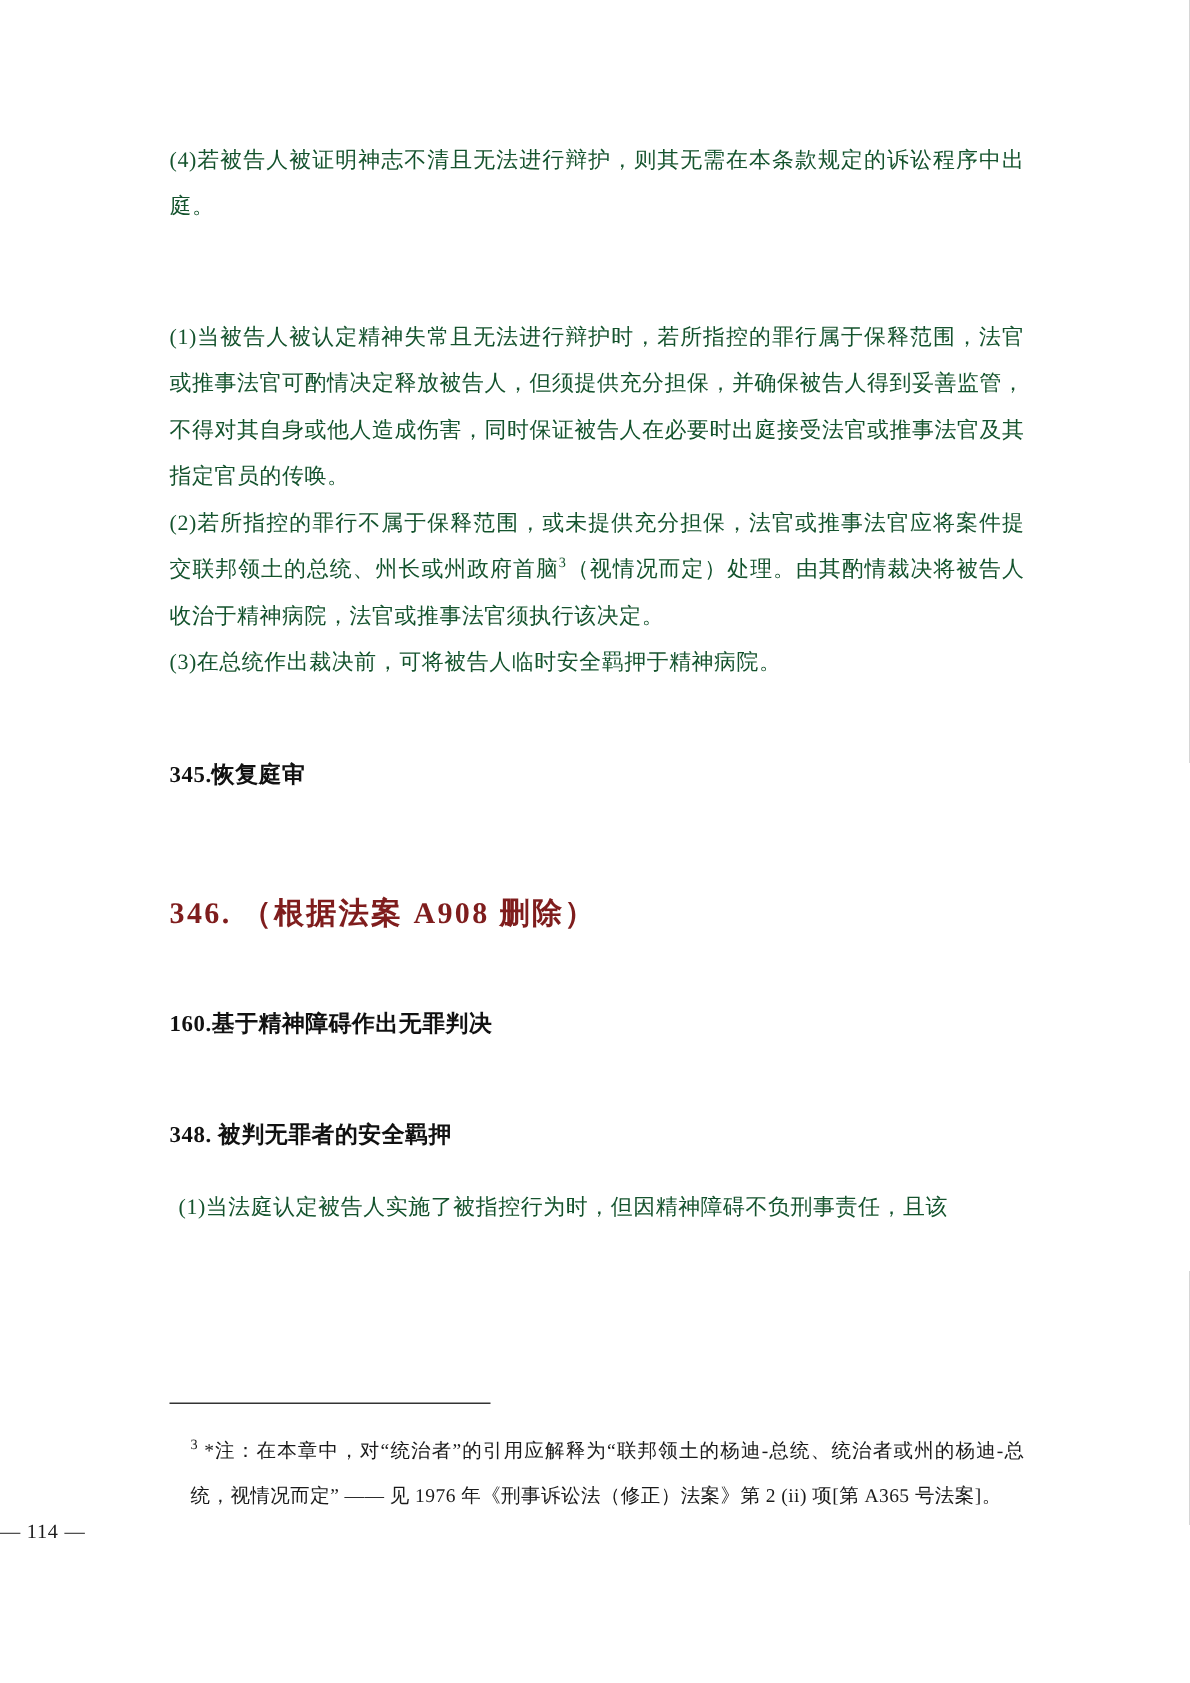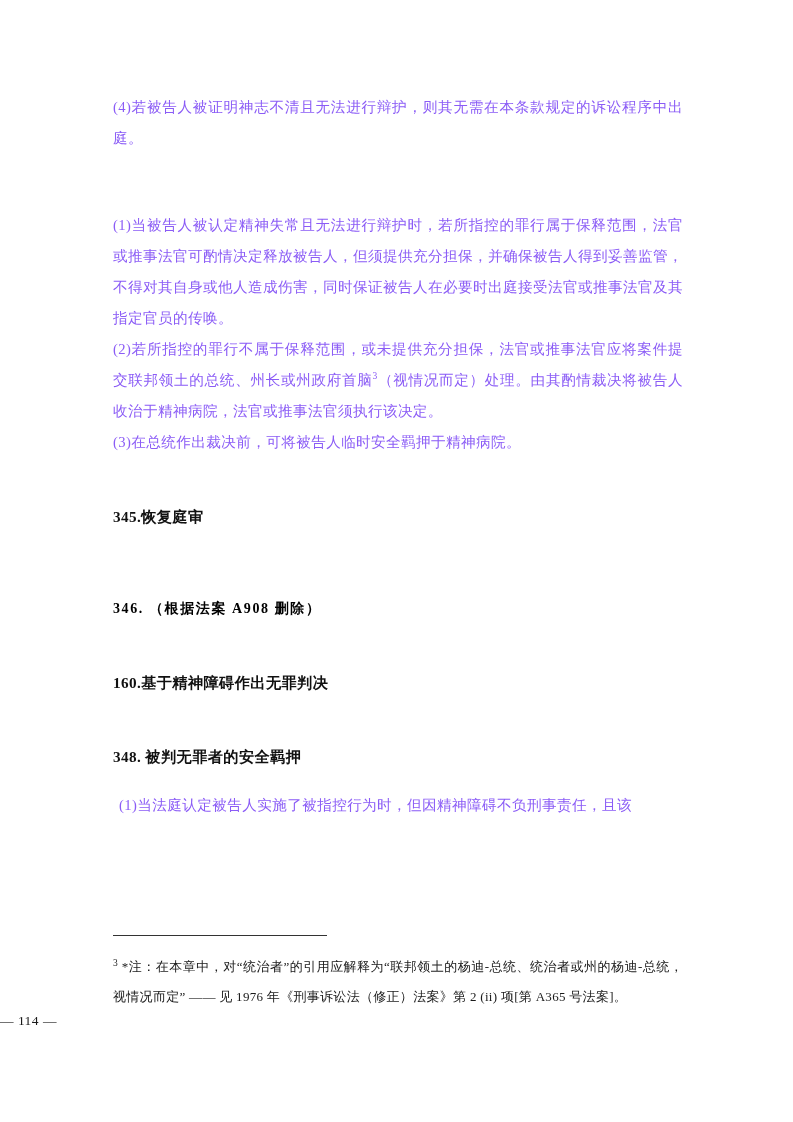--- a/index.html
+++ b/index.html
@@ -25,37 +25,37 @@
     top: 92px;
     width: 570px;
   }
   p, h2 {
     margin: 0;
     padding: 0;
   }
   .para {
     font-size: 14.6px;
     line-height: 31px;
-    color: #8b5cf6;
+    color: #14532d;
     text-align: justify;
     text-justify: inter-ideograph;
     letter-spacing: 0.4px;
   }
   .heading {
     font-size: 15.2px;
     line-height: 30px;
     font-weight: bold;
     color: #111111;
     letter-spacing: 0.4px;
   }
   .heading-wide {
-    font-size: 14px;
+    font-size: 20px;
     line-height: 30px;
     font-weight: bold;
-    color: #000000;
+    color: #7f1d1d;
     letter-spacing: 1.6px;
   }
   .gap-s { height: 18px; }
   .gap-m { height: 26px; }
   .gap-l { height: 38px; }
   .gap-xl { height: 44px; }
   .indent-1 { text-indent: 0; padding-left: 6px; }
   sup.fn {
     font-size: 9.5px;
     vertical-align: super;
@@ -73,20 +73,21 @@
     border-top: 1px solid #333;
     margin-bottom: 16px;
   }
   .fn-text {
     font-size: 13px;
     line-height: 30px;
     color: #1a1a1a;
     text-align: justify;
     text-justify: inter-ideograph;
     letter-spacing: 0.3px;
+    margin-left: 14px;
   }
   .fn-marker {
     font-size: 9.5px;
     vertical-align: super;
     line-height: 0;
   }
   .page-number {
     position: absolute;
     left: 0;
     right: 0;

